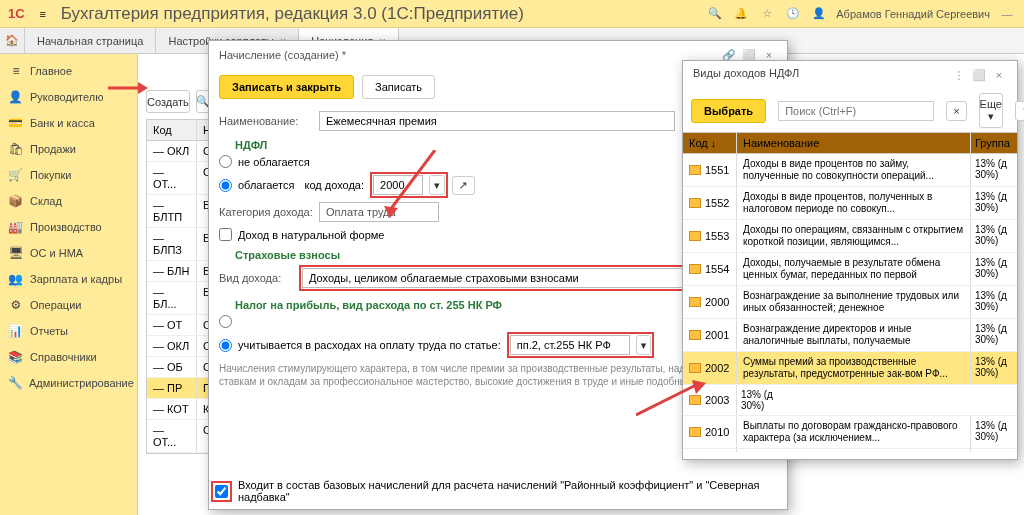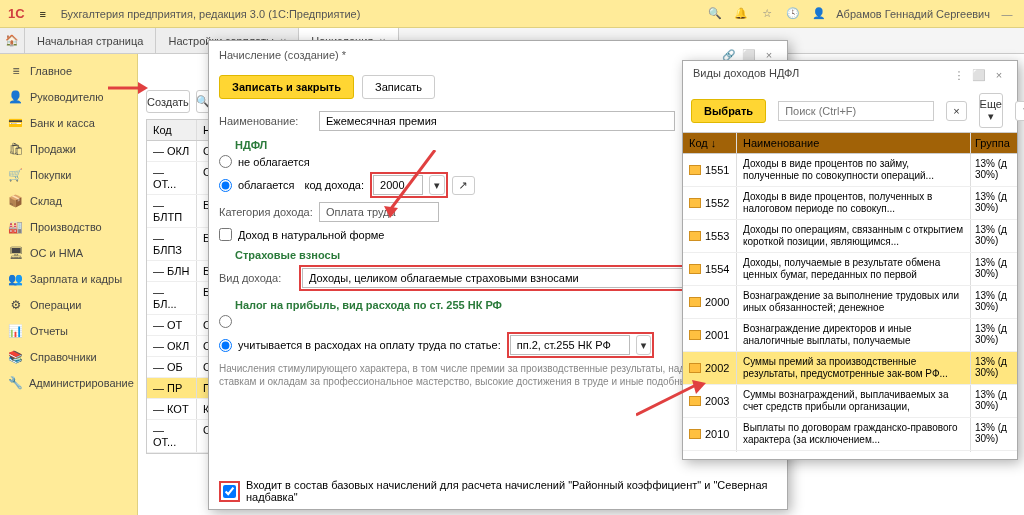--- a/index.html
+++ b/index.html
@@ -1,20 +1,20 @@
 <!DOCTYPE html>
 <html><head>
 <meta charset="utf-8">
 <style>
 * { box-sizing: border-box; margin: 0; padding: 0; font-family: Arial, sans-serif; font-size: 11px; }
 body { background: #fff; width: 1024px; height: 515px; overflow: hidden; position: relative; }
 .titlebar { background: #ffeb99; height: 28px; display: flex; align-items: center; padding: 0 8px; border-bottom: 1px solid #e0d080; }
 .logo { color: #d04040; font-weight: bold; font-size: 13px; margin-right: 8px; }
 .titlebar-btn { width: 20px; height: 20px; display: flex; align-items: center; justify-content: center; margin-right: 4px; cursor: pointer; }
-.titlebar-title { flex: 1; color: #555; font-size: 11px; margin-left: 4px; }
+.titlebar-title { flex: 1; color: #555; font-size: 17px; margin-left: 4px; }
 .titlebar-right { display: flex; align-items: center; gap: 8px; }
 .titlebar-icon { width: 18px; height: 18px; display: flex; align-items: center; justify-content: center; color: #888; cursor: pointer; }
 .username { color: #555; }
 .tabbar { background: #f5f5f5; height: 26px; display: flex; align-items: stretch; border-bottom: 1px solid #ccc; }
 .tab { padding: 0 12px; display: flex; align-items: center; border-right: 1px solid #ccc; background: #eee; cursor: pointer; color: #444; }
 .tab.active { background: #fff; border-bottom: 1px solid #fff; margin-bottom: -1px; }
 .tab-close { margin-left: 6px; color: #888; }
 .tab-home { width: 24px; justify-content: center; }
 .main { display: flex; height: calc(100% - 54px); }
 .sidebar { width: 138px; background: #ffeb99; border-right: 1px solid #e0d080; padding-top: 4px; overflow: hidden; }
@@ -41,21 +41,21 @@
 .form-input { border: 1px solid #bbb; padding: 3px 6px; background: #fff; }
 .form-input.wide { flex: 1; }
 .form-input.small { width: 50px; }
 .section-title { color: #2a7a3a; font-weight: bold; margin: 8px 16px 4px; }
 .radio-row { display: flex; align-items: center; margin: 4px 0; }
 .radio-row input { margin-right: 6px; }
 .redbox { border: 2px solid #e04040; padding: 1px; }
 .checkbox-row { display: flex; align-items: center; margin: 4px 0; }
 .checkbox-row input { margin-right: 6px; }
 .small-text { color: #888; font-size: 10px; line-height: 1.3; margin-top: 4px; }
-.footer-check { position: absolute; bottom: 6px; left: 10px; right: 10px; display: flex; align-items: center; }
+.footer-check { position: absolute; bottom: 6px; left: 2px; right: 10px; display: flex; align-items: center; }
 .refpanel { position: absolute; right: 6px; top: 60px; width: 336px; height: 400px; background: #fff; border: 1px solid #aaa; box-shadow: 3px 3px 12px rgba(0,0,0,0.3); z-index: 20; }
 .refpanel-title { padding: 6px 10px; font-size: 14px; color: #444; display: flex; justify-content: space-between; }
 .refpanel-toolbar { padding: 4px 8px; display: flex; gap: 12px; align-items: center; }
 .search-input { flex: 1; border: 1px solid #ccc; padding: 3px 6px; color: #aaa; }
 .ref-table { border-top: 1px solid #ccc; height: 320px; overflow-y: auto; }
 .ref-header { display: flex; background: #a16207; border-bottom: 1px solid #ccc; position: sticky; top: 0; }
 .ref-col-code { width: 54px; padding: 4px 6px; border-right: 1px solid #ddd; }
 .ref-col-name { flex: 1; padding: 4px 6px; border-right: 1px solid #ddd; }
 .ref-col-grp { width: 46px; padding: 4px 4px; }
 .ref-row { display: flex; border-bottom: 1px solid #eee; cursor: pointer; }
@@ -360,21 +360,20 @@
           <div class="ref-col-flex">Вознаграждение директоров и иные аналогичные выплаты, получаемые</div>
           <div class="ref-col-grp" style="font-size:10px">13% (д 30%)</div>
         </div>
         <div class="ref-row highlight">
           <div class="ref-col-code"><span class="ref-icon"></span>2002</div>
           <div class="ref-col-flex">Суммы премий за производственные результаты, предусмотренные зак-вом РФ...</div>
           <div class="ref-col-grp" style="font-size:10px">13% (д 30%)</div>
         </div>
         <div class="ref-row">
           <div class="ref-col-code"><span class="ref-icon"></span>2003</div>
-          <div class="ref-col-flex">Суммы вознаграждений, выплачиваемых за счет средств прибыли организации,</div>
           <div class="ref-col-grp" style="font-size:10px">13% (д 30%)</div>
         </div>
         <div class="ref-row">
           <div class="ref-col-code"><span class="ref-icon"></span>2010</div>
           <div class="ref-col-flex">Выплаты по договорам гражданско-правового характера (за исключением...</div>
           <div class="ref-col-grp" style="font-size:10px">13% (д 30%)</div>
         </div>
         <div class="ref-row">
           <div class="ref-col-code">2012</div>
           <div class="ref-col-flex">Суммы отпускных выплат</div>

